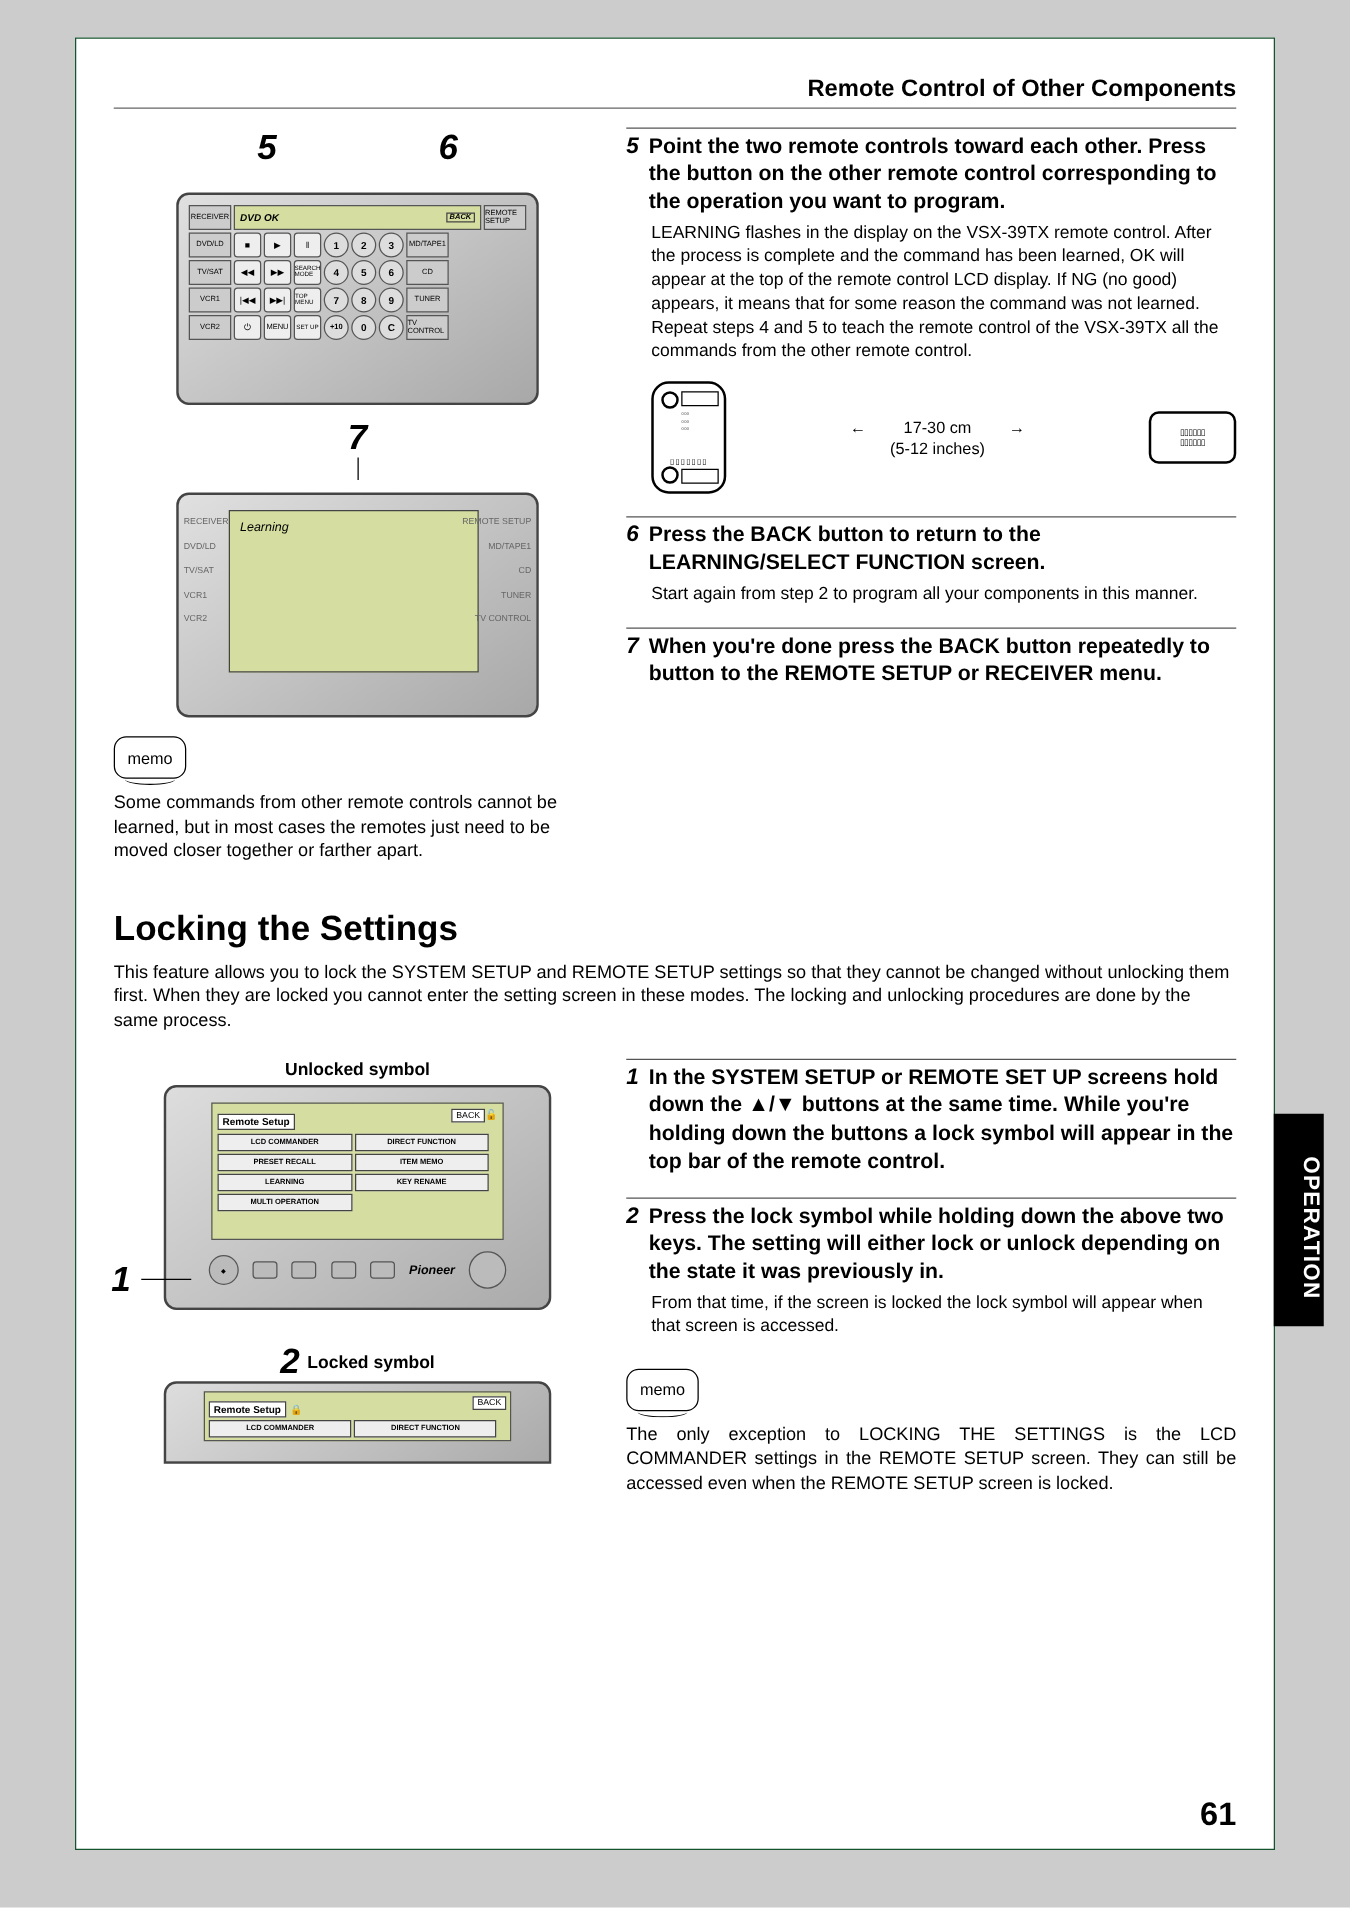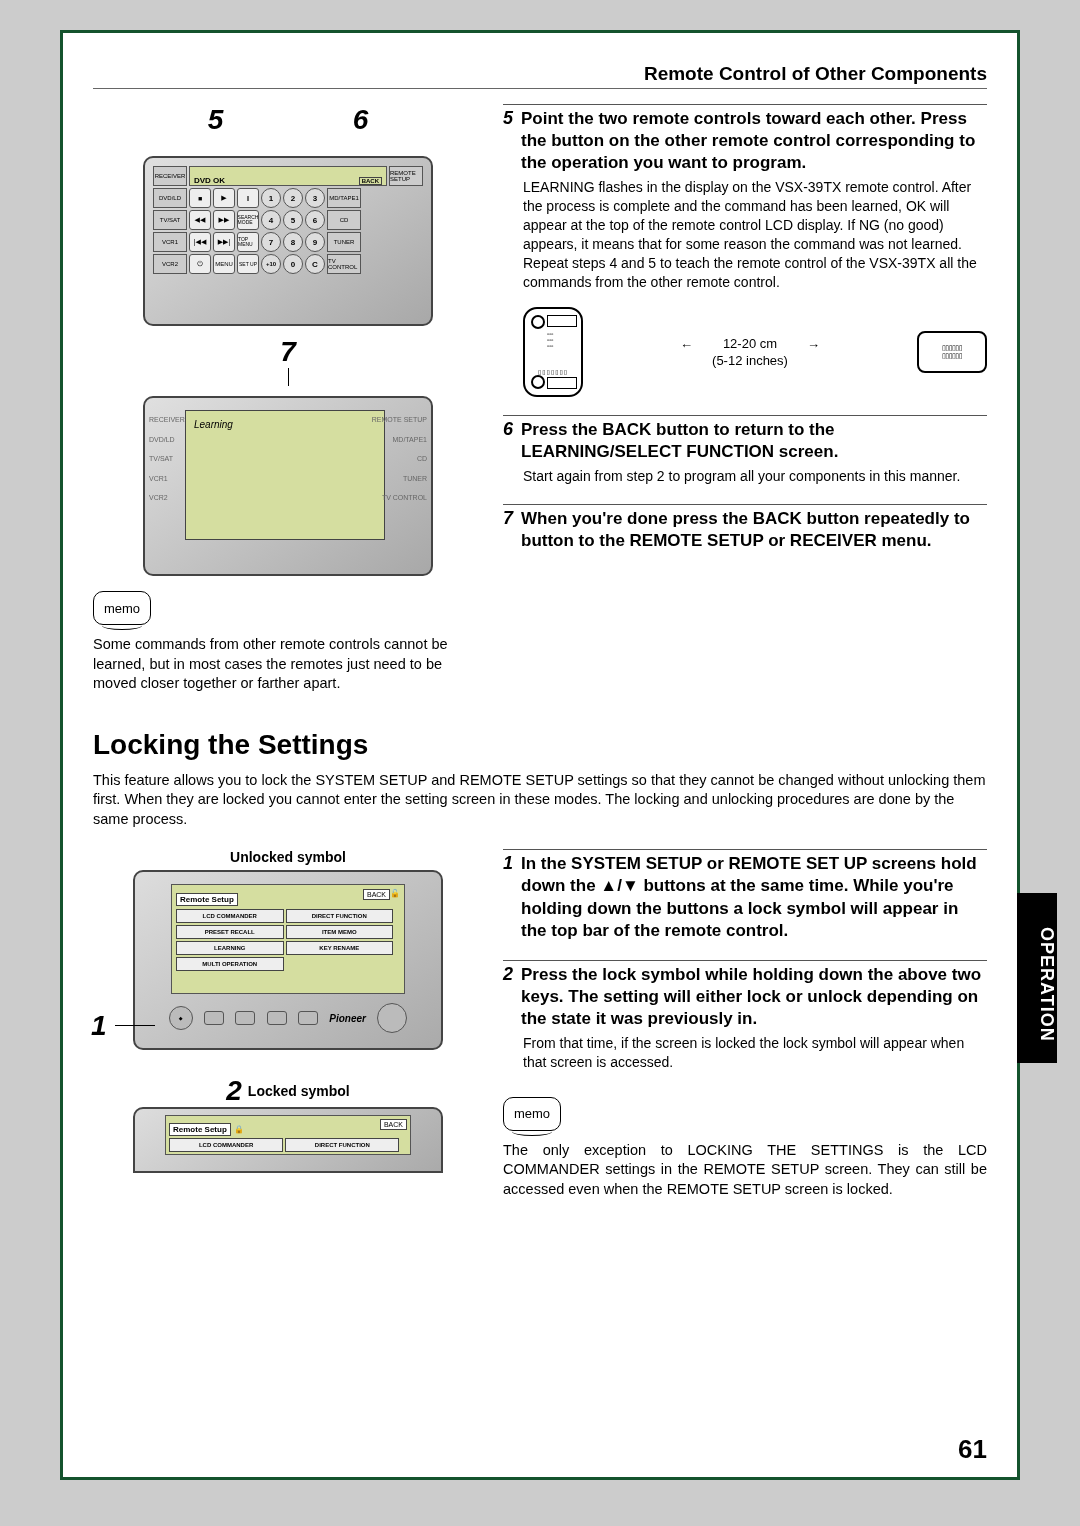--- a/index.html
+++ b/index.html
@@ -12,21 +12,21 @@
     color: #000;
     font-size: 14px;
   }
   .page {
     position: absolute;
     left: 60px;
     top: 30px;
     width: 960px;
     height: 1450px;
     background: #fff;
-    border: 3px solid #14532d;
+    border: 1px solid #14532d;
   }
   .header-bar {
     margin: 30px 30px 10px 30px;
     text-align: right;
     border-bottom: 1px solid #666;
     padding-bottom: 3px;
   }
   .header-bar span { font-weight: bold; font-size: 19px; }
   .side-tab {
     position: absolute;
@@ -69,21 +69,21 @@
     border-radius: 10px;
     margin: 20px auto 5px auto;
     padding: 8px;
     position: relative;
     font-size: 8px;
   }
   .remote-row { display:flex; gap:2px; margin-bottom:2px; align-items:center;}
   .rb-side { width:34px; height:20px; background:#ccc;border:1px solid #555;font-size:6px;display:flex;align-items:center;justify-content:center;}
   .rb-btn { width:22px;height:20px;background:#eee;border:1px solid #555;border-radius:3px;display:flex;align-items:center;justify-content:center;font-size:7px;}
   .rb-round{width:20px;height:20px;border-radius:50%;background:#ddd;border:1px solid #555;display:flex;align-items:center;justify-content:center;font-size:8px;font-weight:bold;}
-  .rb-lcd{flex:1;height:20px;background:#d5dea0;border:1px solid #555;display:flex;align-items:flex-end;padding:0 4px;font-size:8px;font-weight:bold;}
+  .rb-lcd{flex:1;height:20px;background:#d5dea0;border:1px solid #555;display:flex;align-items:center;padding:0 4px;font-size:8px;font-weight:bold;font-style:italic;}
   .labels-above{display:flex;justify-content:space-around;font-size:28px;font-weight:bold;font-style:italic;}
   .remote-7 {
     width: 290px;
     height: 180px;
     background: linear-gradient(145deg,#e0e0e0,#a8a8a8);
     border:2px solid #444;border-radius:10px;margin:10px auto;position:relative;
   }
   .lcd-learn{position:absolute;left:40px;top:12px;width:200px;height:130px;background:#d5dea0;border:1px solid #444;padding:8px;font-size:10px;font-style:italic;}
   .side-labels{position:absolute;font-size:7px;color:#666;}
   .memo-box{
@@ -257,21 +257,21 @@
           </div>
           <div class="step-body">LEARNING flashes in the display on the VSX-39TX remote control. After the process is complete and the command has been learned, OK will appear at the top of the remote control LCD display. If NG (no good) appears, it means that for some reason the command was not learned. Repeat steps 4 and 5 to teach the remote control of the VSX-39TX all the commands from the other remote control.</div>
           <div class="remote-distance">
             <div class="remote-shape1">
               <div class="rs-lcd"></div>
                 <div class="rs-lcd-b"></div>
               <div class="rs-dots">▫▫▫<br>▫▫▫<br>▫▫▫</div>
               <div class="rs-btns">▯▯▯▯▯▯▯</div>
             </div>
             <div style="flex:1;text-align:center;">
-              <div class="dist-text"><span>12-20 cm</span></div>
+              <div class="dist-text"><span>17-30 cm</span></div>
               <div style="font-size:13px;">(5-12 inches)</div>
             </div>
             <div class="remote-shape2">▯▯▯▯▯▯<br>▯▯▯▯▯▯</div>
           </div>
         </div>
 
         <div class="step">
           <div class="step-head">
             <span class="step-num">6</span>
             <span class="step-title">Press the BACK button to return to the LEARNING/SELECT FUNCTION screen.</span>

